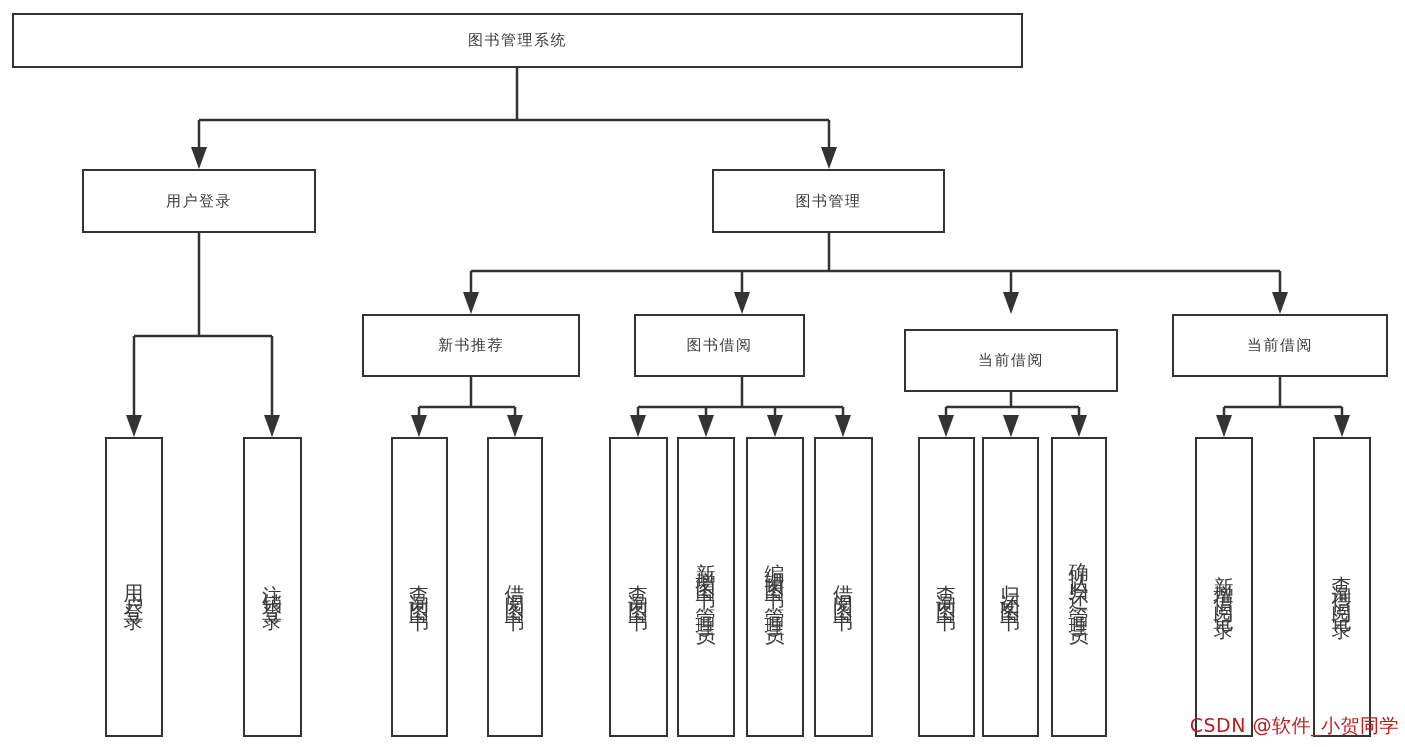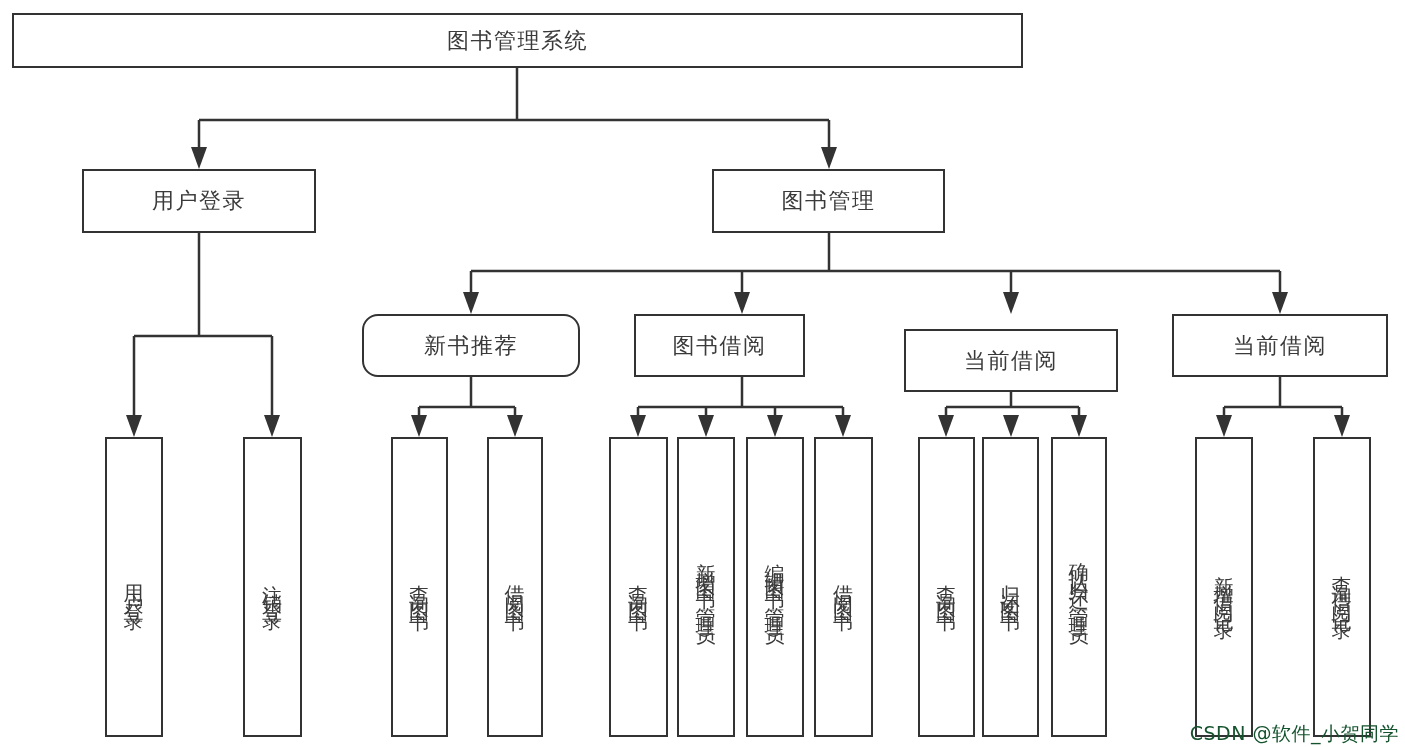--- a/index.html
+++ b/index.html
@@ -21,38 +21,38 @@
     position: absolute;
     box-sizing: border-box;
     border: 2.5px solid #333333;
     background: #ffffff;
     display: flex;
     align-items: center;
     justify-content: center;
     color: #3a3a3a;
   }
   .node .hlabel {
-    font-size: 22px;
+    font-size: 15px;
     letter-spacing: 1.5px;
     white-space: nowrap;
   }
   .leaf .vtext {
     writing-mode: vertical-rl;
     text-orientation: mixed;
     font-size: 20px;
     letter-spacing: 9px;
     line-height: 1;
     color: #3a3a3a;
   }
   .watermark {
     position: absolute;
     right: 6px;
-    bottom: 0;
+    bottom: 8px;
     font-size: 19px;
-    color: #14532d;
+    color: #b91c1c;
     letter-spacing: 0.5px;
     z-index: 20;
     white-space: nowrap;
   }
 </style>
 </head>
 <body>
 
 <div id="canvas">
 
@@ -103,21 +103,21 @@
     <span class="hlabel">图书管理系统</span>
   </div>
 
   <div class="box node" style="left:82px; top:169px; width:234px; height:64px;">
     <span class="hlabel">用户登录</span>
   </div>
   <div class="box node" style="left:712px; top:169px; width:233px; height:64px;">
     <span class="hlabel">图书管理</span>
   </div>
 
-  <div class="box node" style="left:362px; top:314px; width:218px; height:63px;border-radius:16px;">
+  <div class="box node" style="left:362px; top:314px; width:218px; height:63px;">
     <span class="hlabel">新书推荐</span>
   </div>
   <div class="box node" style="left:634px; top:314px; width:171px; height:63px;">
     <span class="hlabel">图书借阅</span>
   </div>
   <div class="box node" style="left:904px; top:314px; width:214px; height:63px;margin-top:15px;">
     <span class="hlabel">当前借阅</span>
   </div>
   <div class="box node" style="left:1172px; top:314px; width:216px; height:63px;">
     <span class="hlabel">当前借阅</span>

